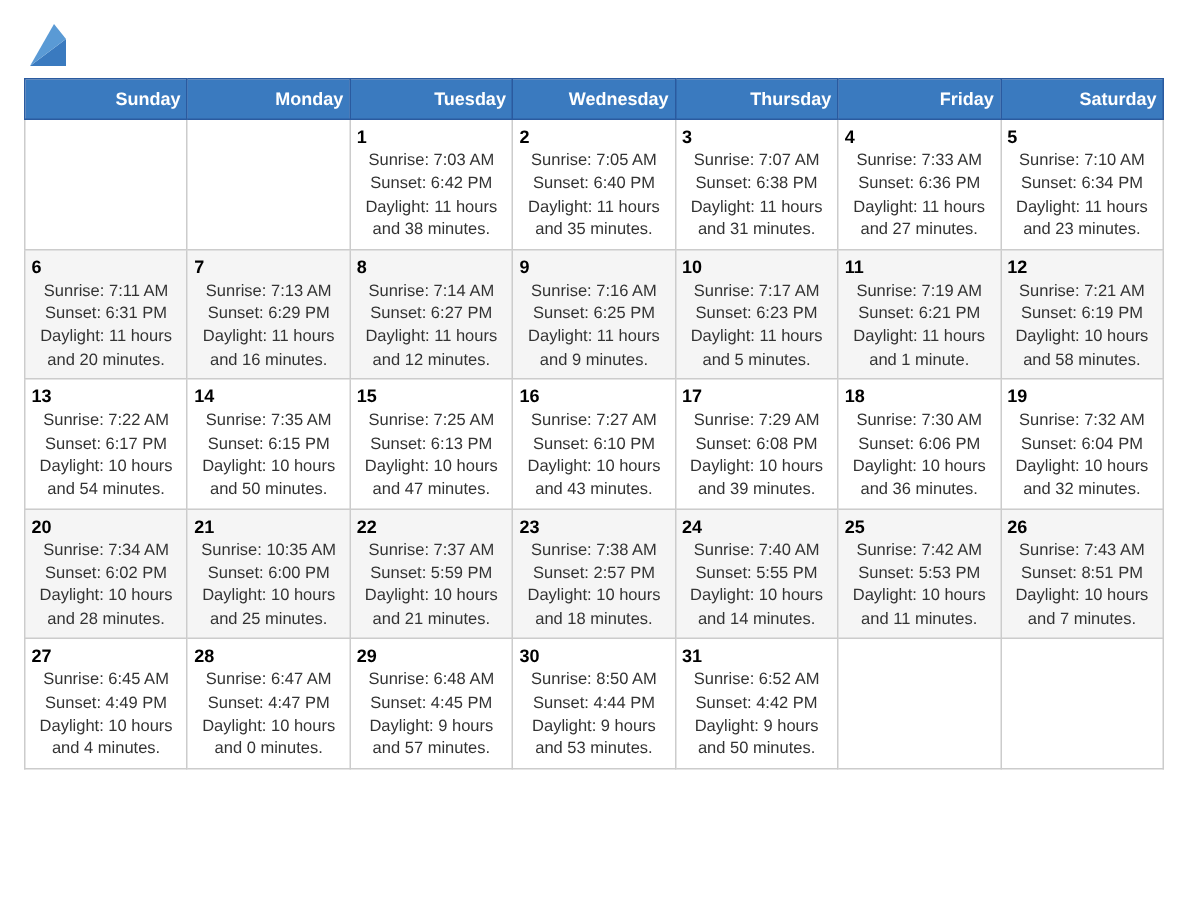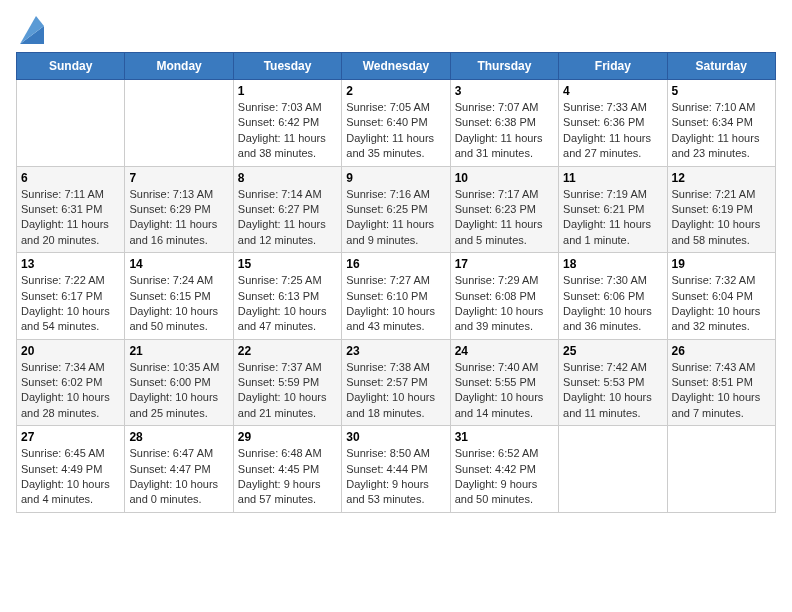--- a/index.html
+++ b/index.html
@@ -53,22 +53,22 @@
       color: #555;
     }
     .calendar {
       width: 100%;
       border-collapse: collapse;
       font-size: 11px;
     }
     .calendar th {
       background-color: #3a7abf;
       color: #fff;
-      padding: 6px 20px;
-      text-align: center;
+      padding: 6px 4px;
+      text-align: right;
       font-size: 12px;
       border: 1px solid #2a5a9f;
     }
     .calendar td {
       border: 1px solid #ccc;
       vertical-align: top;
       padding: 4px;
       width: 108px;
       min-height: 80px;
       background: #fff;
@@ -78,20 +78,21 @@
     }
     .day-num {
       font-weight: bold;
       font-size: 12px;
       display: block;
       margin-bottom: 2px;
     }
     .day-info {
       color: #333;
       line-height: 1.4;
+      text-align: center;
     }
     .empty {
       background: #fff !important;
     }
   </style>
 </head>
 <body>
 
 <div class="header">
   <div class="logo">
@@ -230,21 +231,21 @@
           <span class="day-num">13</span>
         <div class="day-info">
           <span>Sunrise: 7:22 AM</span><br>
           <span>Sunset: 6:17 PM</span><br>
           <span>Daylight: 10 hours and 54 minutes.</span>
         </div>
         </td>
         <td>
           <span class="day-num">14</span>
         <div class="day-info">
-          <span>Sunrise: 7:24 AM</span><br>
+          <span>Sunrise: 7:35 AM</span><br>
           <span>Sunset: 6:15 PM</span><br>
           <span>Daylight: 10 hours and 50 minutes.</span>
         </div>
         </td>
         <td>
           <span class="day-num">15</span>
         <div class="day-info">
           <span>Sunrise: 7:25 AM</span><br>
           <span>Sunset: 6:13 PM</span><br>
           <span>Daylight: 10 hours and 47 minutes.</span>

